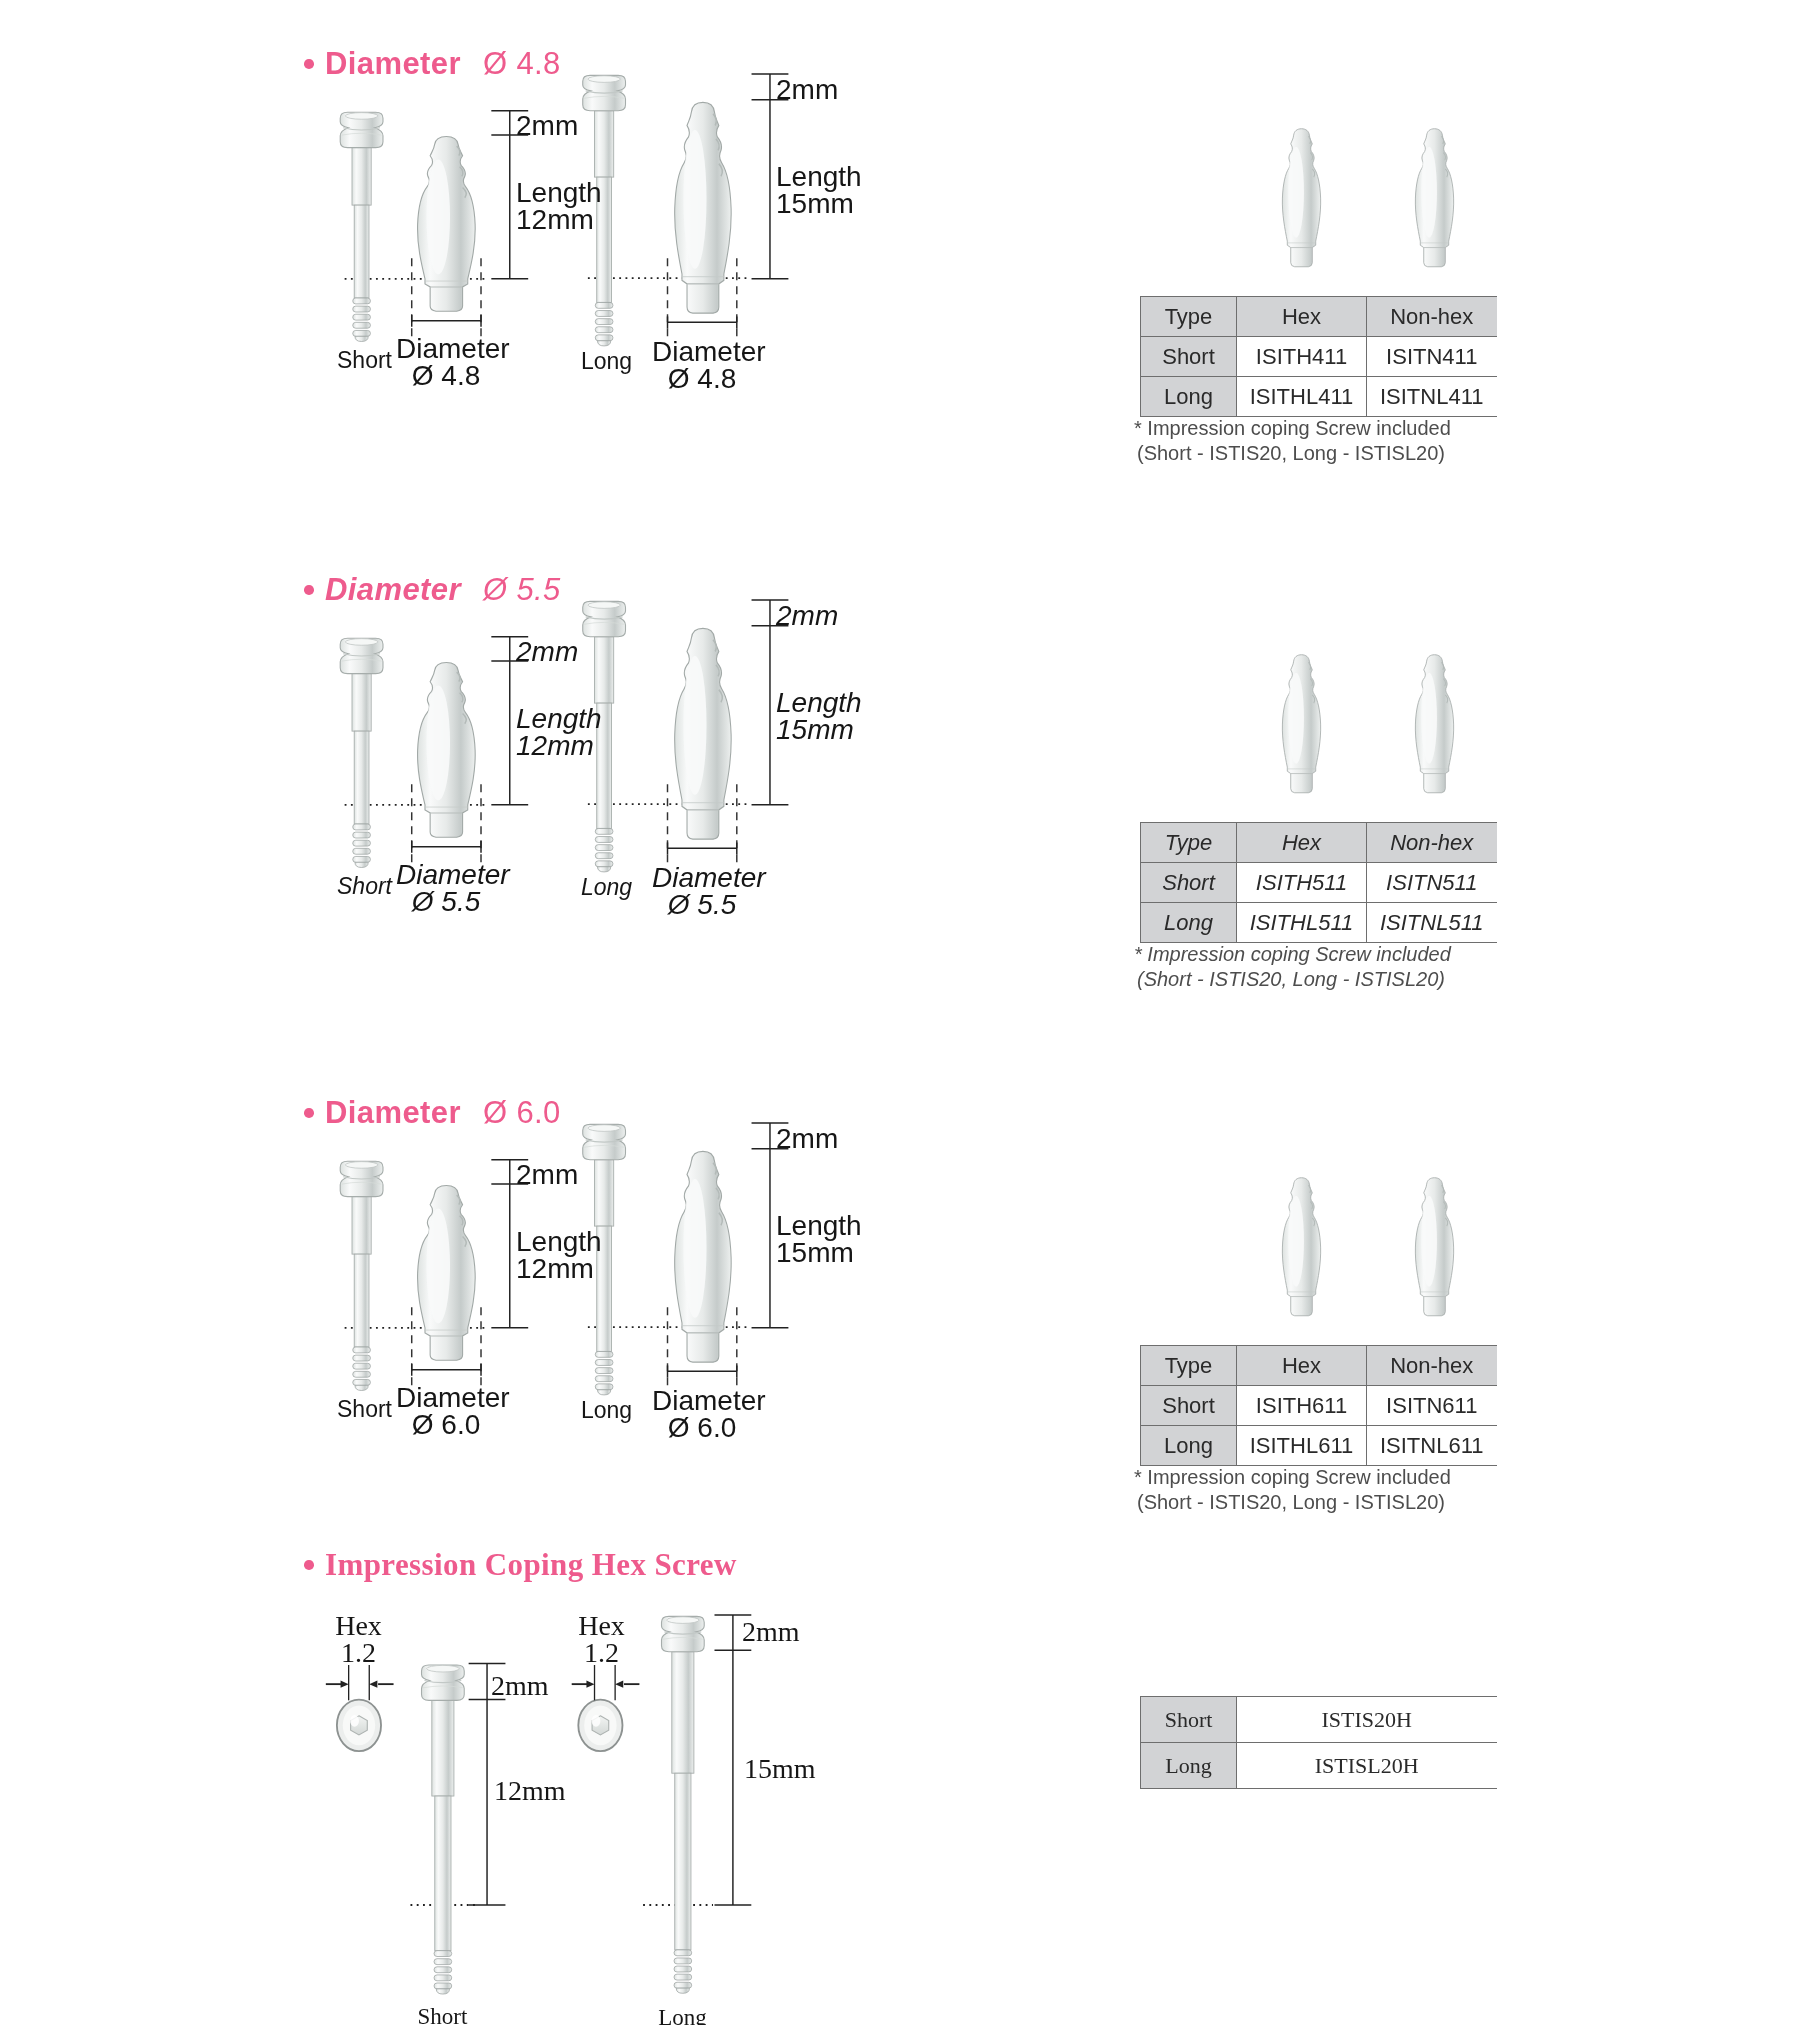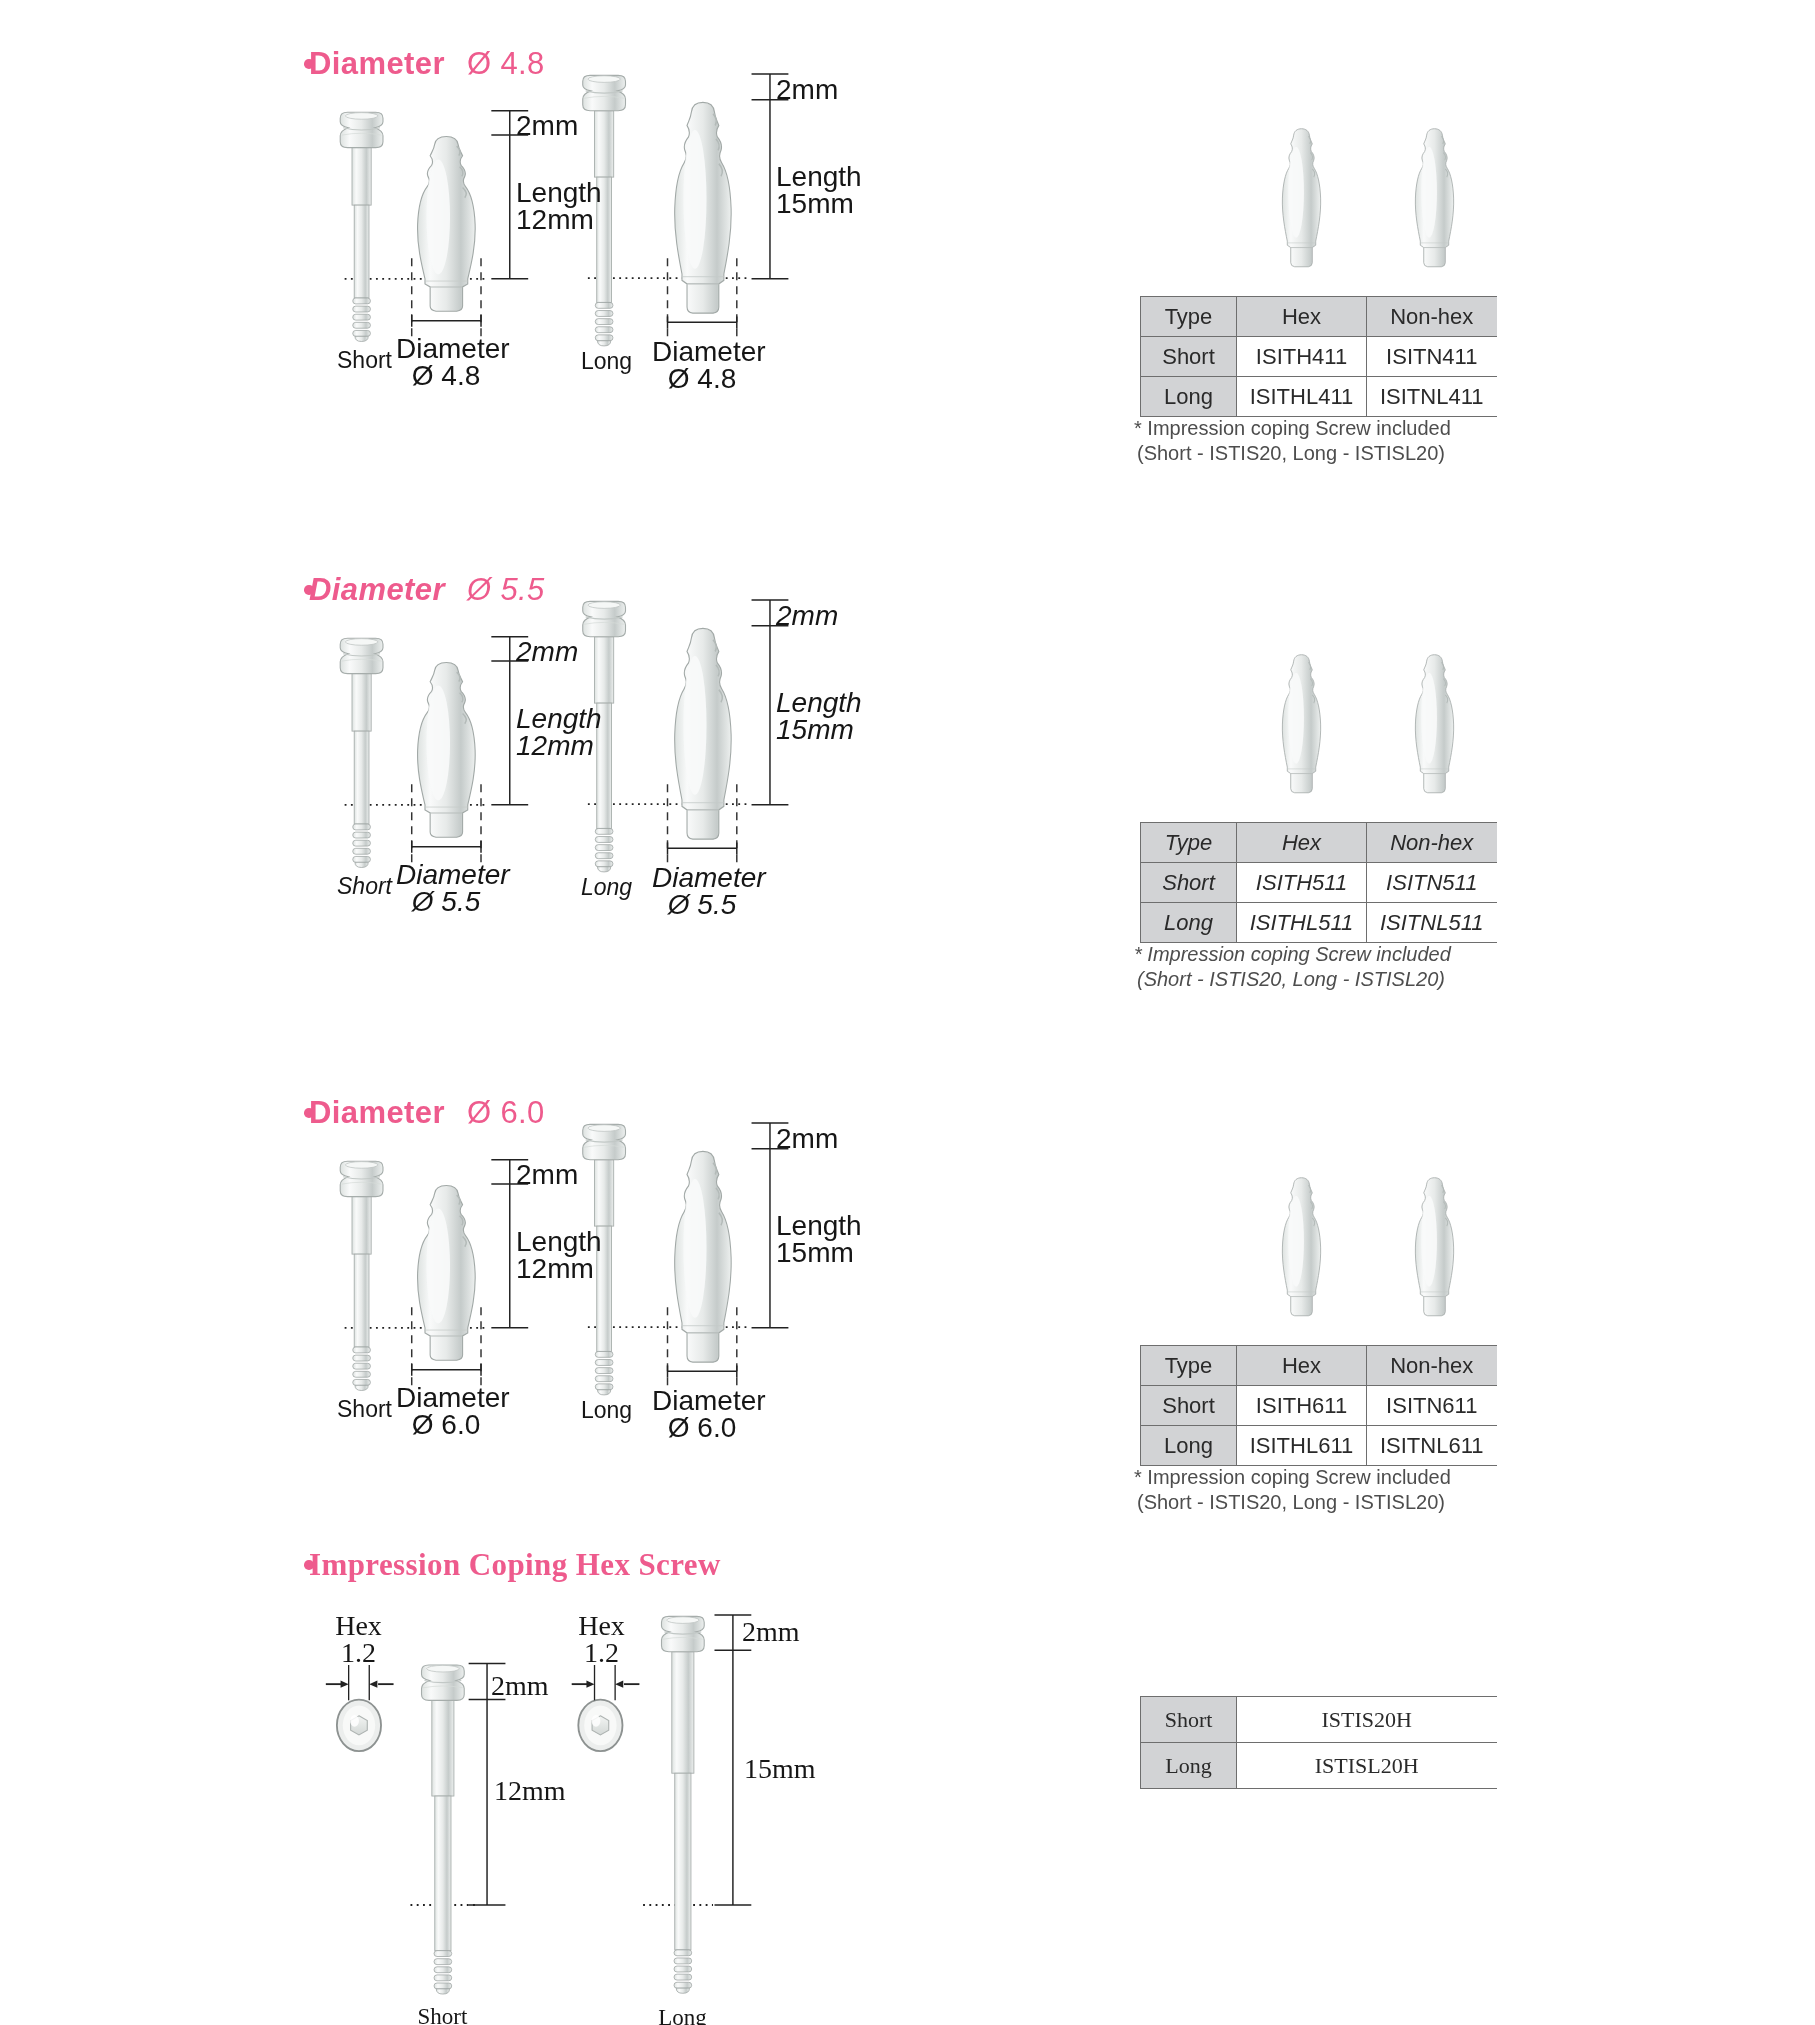--- a/index.html
+++ b/index.html
@@ -1,20 +1,20 @@
 <!DOCTYPE html>
 <html style="--accent: #ee5b8d;font-size:11.8px"><head>
 <meta charset="utf-8">
 <style>
   html,body{margin:0;padding:0;background:#fff;}
   body{width:1815px;height:2025px;position:relative;font-family:"Liberation Sans",sans-serif;}
   .page{position:absolute;left:0;top:0;width:1815px;height:2025px;background:#ffffff;overflow:hidden;}
   .sec{position:absolute;left:0;width:1815px;}
   .bullet{position:absolute;width:9.6px;height:9.6px;border-radius:50%;background:var(--accent);left:304px;top:13.3px;}
-  .sec-title{position:absolute;left:309px;top:0;font-size:31px;line-height:35px;color:var(--accent);letter-spacing:0.4px;white-space:nowrap;}
+  .sec-title{position:absolute;left:325px;top:0;font-size:31px;line-height:35px;color:var(--accent);letter-spacing:0.4px;white-space:nowrap;}
   .sec-title .w{font-weight:600;}
   .sec-title .v{font-weight:500;margin-left:22px;}
   .diag{position:absolute;}
   .lbl{position:absolute;font-size:28px;line-height:27px;color:#161616;white-space:nowrap;}
   .lbl.ctr{text-align:center;white-space:normal;}
   .slab{position:absolute;font-size:23px;color:#161616;text-align:center;}
   .ptable{position:absolute;border-collapse:collapse;table-layout:fixed;background:#fff;margin-top:6px;}
   .ptable th,.ptable td{border:1.5px solid #6e6e6e;font-size:22px;font-weight:normal;color:#2a2a2a;text-align:center;vertical-align:middle;padding:0;}
   .ptable th:last-child,.ptable td:last-child{border-right:none;}
   .ptable .hd{background:#d2d3d5;}

